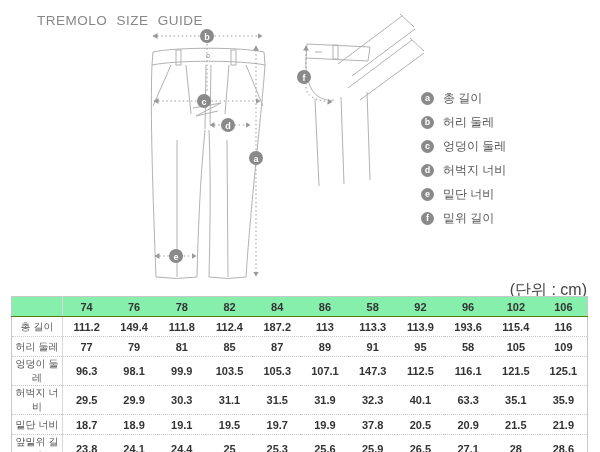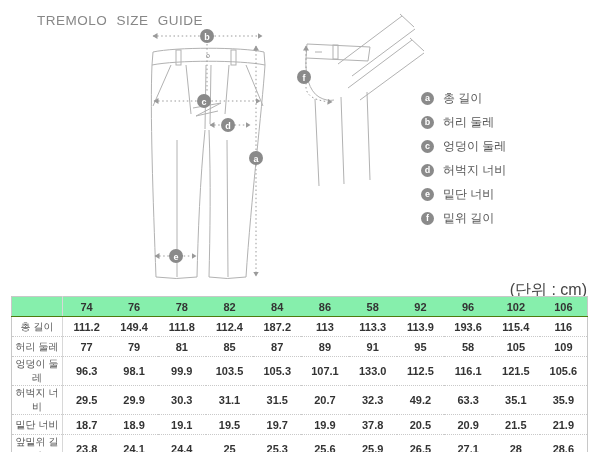--- a/index.html
+++ b/index.html
@@ -221,36 +221,36 @@
           <td>109</td>
         </tr>
         <tr>
           <th>엉덩이 둘레</th>
           <td>96.3</td>
           <td>98.1</td>
           <td>99.9</td>
           <td>103.5</td>
           <td>105.3</td>
           <td>107.1</td>
-          <td>133.0</td>
+          <td>147.3</td>
           <td>112.5</td>
           <td>116.1</td>
           <td>121.5</td>
-          <td>105.6</td>
+          <td>125.1</td>
         </tr>
         <tr>
           <th>허벅지 너비</th>
           <td>29.5</td>
           <td>29.9</td>
           <td>30.3</td>
           <td>31.1</td>
           <td>31.5</td>
-          <td>20.7</td>
+          <td>31.9</td>
           <td>32.3</td>
-          <td>49.2</td>
+          <td>40.1</td>
           <td>63.3</td>
           <td>35.1</td>
           <td>35.9</td>
         </tr>
         <tr>
           <th>밑단 너비</th>
           <td>18.7</td>
           <td>18.9</td>
           <td>19.1</td>
           <td>19.5</td>

